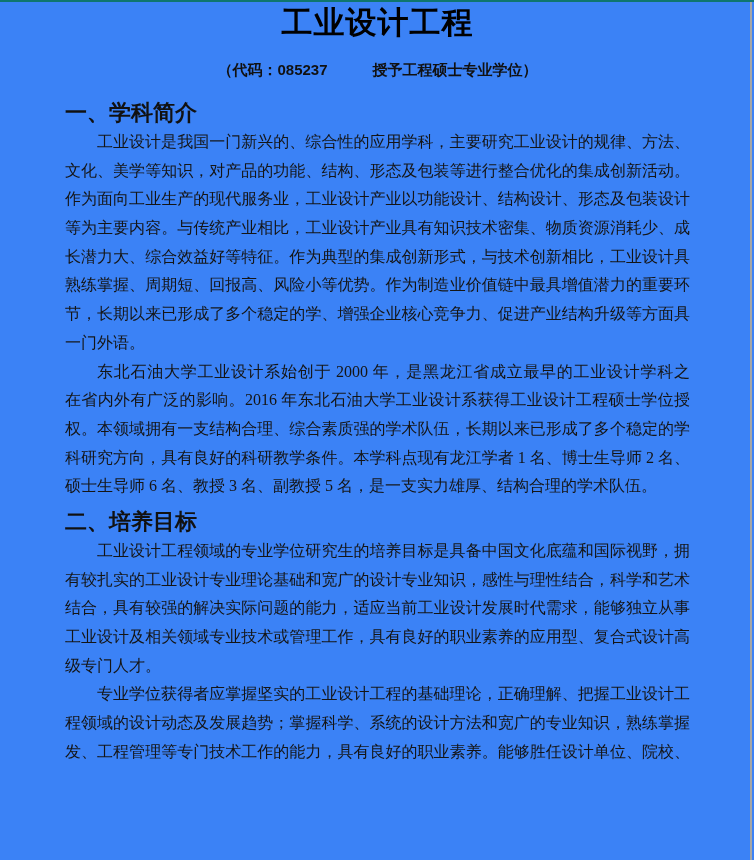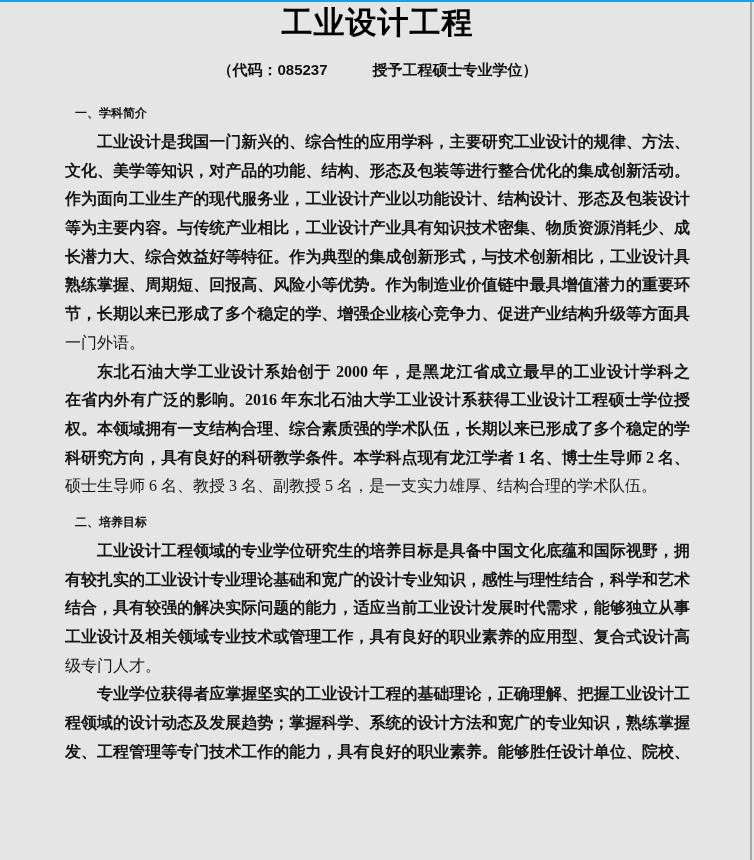--- a/index.html
+++ b/index.html
@@ -4,24 +4,24 @@
 <style>
   html, body {
     margin: 0;
     padding: 0;
     background: #ffffff;
   }
   .doc-page {
     position: relative;
     width: 754px;
     height: 860px;
-    background: #e5e5e5;
+    background: #3b82f6;
     overflow: hidden;
     box-sizing: border-box;
-    border-top: 2px solid #0ea5e9;
+    border-top: 2px solid #0f766e;
     color: #151515;
     font-family: "Liberation Serif", "DejaVu Serif", serif;
   }
   .page-edge-right {
     position: absolute;
     top: 0;
     right: 2px;
     width: 2px;
     height: 100%;
     background: #a6a6a6;
@@ -44,45 +44,44 @@
     margin-top: 17px;
     font-family: "Liberation Sans", "DejaVu Sans", sans-serif;
     font-weight: bold;
     font-size: 15px;
     line-height: 21px;
     text-align: center;
     white-space: pre;
     color: #111111;
   }
   .sections .heading {
-    margin: 9px 0 3px 10px;
+    margin: 9px 0 3px 0;
     font-family: "Liberation Sans", "DejaVu Sans", sans-serif;
     font-weight: bold;
-    font-size: 12px;
+    font-size: 22px;
     line-height: 24px;
     color: #111111;
   }
   .sections > .heading:first-child {
     margin-top: 21px;
   }
   .para {
     margin: 0;
   }
   .line {
     font-size: 16px;
     line-height: 28.7px;
     height: 28.7px;
     overflow: hidden;
     white-space: nowrap;
   }
   .line.fill {
     white-space: normal;
     text-align: justify;
     text-align-last: justify;
-    font-weight: bold;
   }
   .line.first {
     text-indent: 2em;
   }
 </style>
 </head>
 <body>
 
 <div class="doc-page">
   <div class="content">

